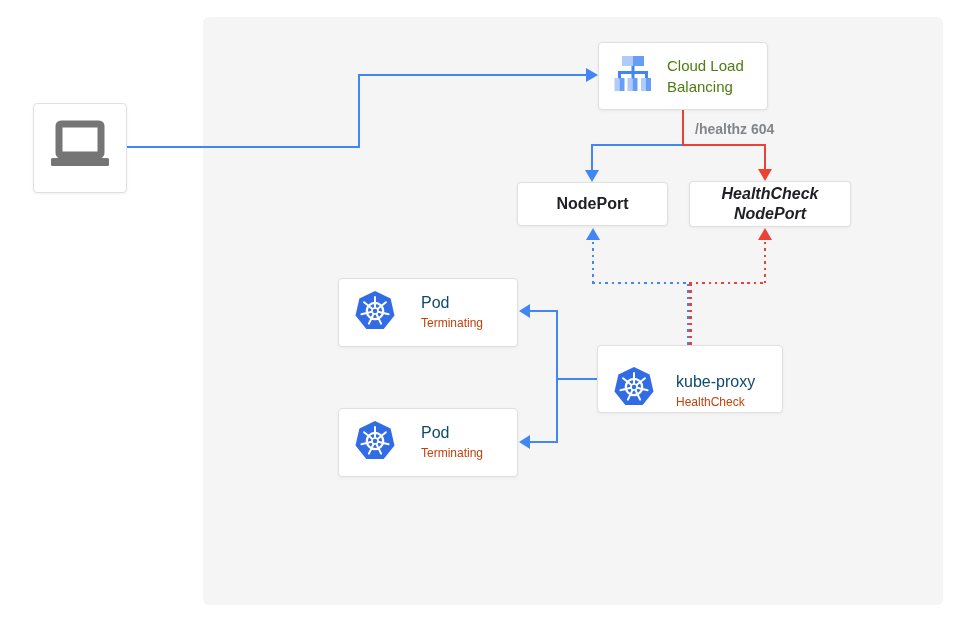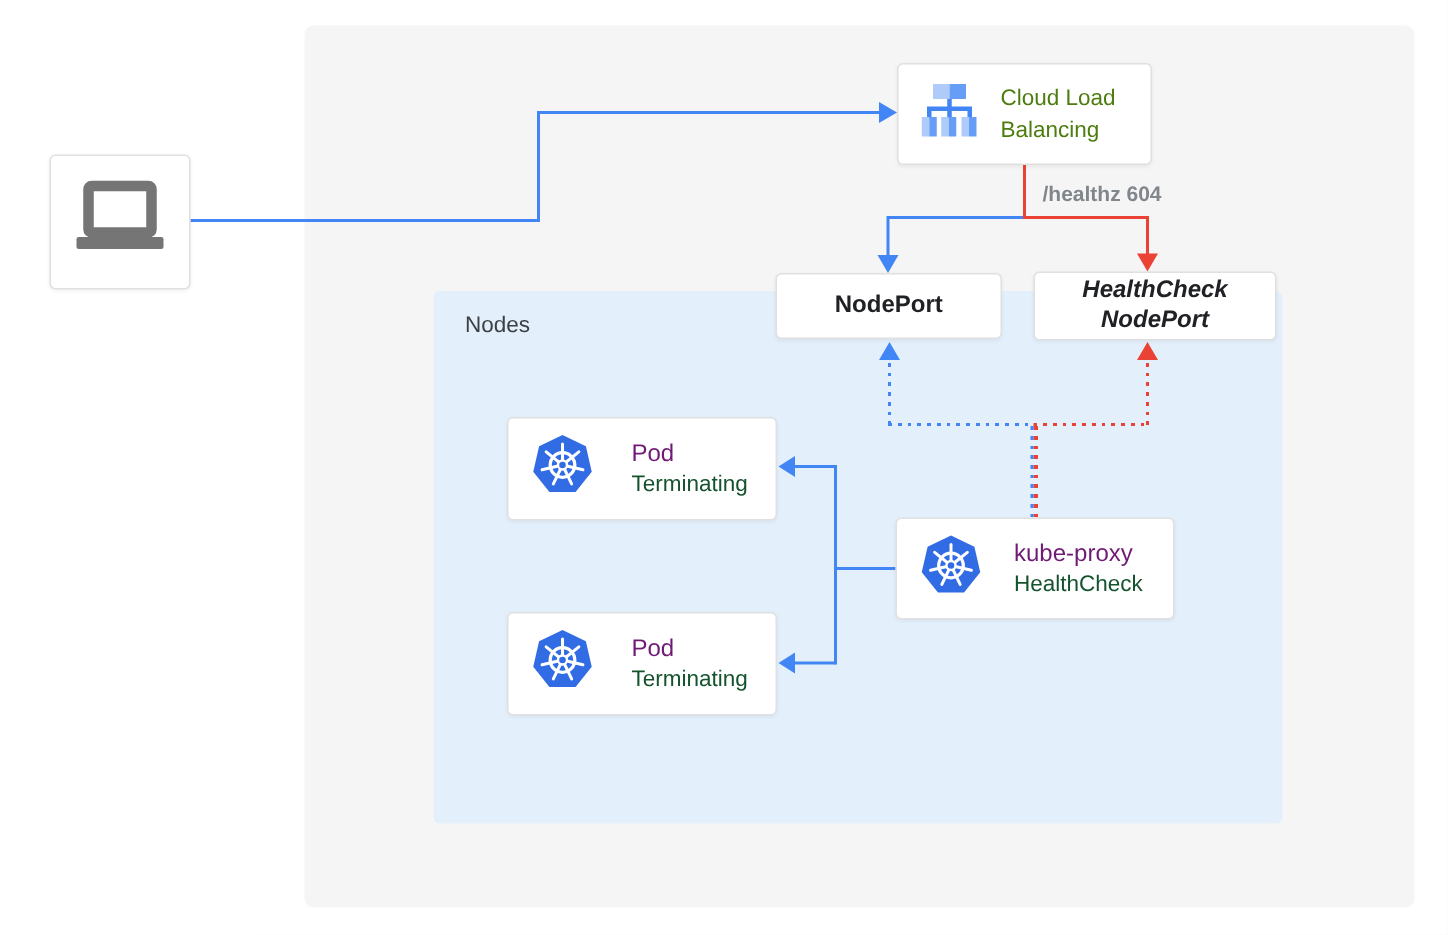--- a/index.html
+++ b/index.html
@@ -18,25 +18,25 @@
   .lb-box{left:598px;top:42px;width:170px;height:68px;padding-left:14px;}
   .lb-text{margin-left:14px;width:92px;font-size:15px;line-height:21px;color:#4d7c0f;}
   .port-box{justify-content:center;text-align:center;font-weight:bold;
     font-size:16px;color:#202124;}
   .nodeport-box{left:517px;top:182px;width:151px;height:44px;}
   .healthcheck-box{left:689px;top:181px;width:162px;height:46px;line-height:20px;
     flex-direction:column;justify-content:center;font-style:italic;}
   .entity-box{padding-left:14px;}
   .pod1-box{left:338px;top:278px;width:180px;height:69px;}
   .pod2-box{left:338px;top:408px;width:180px;height:69px;}
-  .kube-box{left:597px;top:345px;width:186px;height:68px;}
+  .kube-box{left:597px;top:345px;width:186px;height:68px;align-items:flex-end;}
   .entity-text{margin-left:24px;}
   .kube-box .entity-text{margin-left:20px;}
-  .entity-title{font-size:16px;color:#701a75;line-height:21px;}
-  .entity-sub{font-size:15px;color:#14532d;line-height:20px;}
+  .entity-title{font-size:16px;color:#0c4a6e;line-height:21px;}
+  .entity-sub{font-size:12px;color:#c2410c;line-height:20px;}
 
   .healthz{position:absolute;left:695px;top:121px;font-size:14px;font-weight:bold;
     color:#80868b;z-index:3;}
 
   .line{position:absolute;z-index:2;}
   .h{height:2px;} .v{width:2px;}
   .blue{background:#4285f4;} .red{background:#ea4335;}
   .dot-h-blue{height:2px;background:repeating-linear-gradient(to right,#4285f4 0 2.5px,transparent 2.5px 6.5px);}
   .dot-h-red{height:2px;background:repeating-linear-gradient(to right,#ea4335 0 2.5px,transparent 2.5px 6.5px);}
   .dot-v-blue{width:2px;background:repeating-linear-gradient(to bottom,#4285f4 0 2.5px,transparent 2.5px 6.5px);}
@@ -55,23 +55,20 @@
   .arr-up-blue{border-left:7px solid transparent;border-right:7px solid transparent;border-bottom:12px solid #4285f4;}
   .arr-up-red{border-left:7px solid transparent;border-right:7px solid transparent;border-bottom:12px solid #ea4335;}
 </style>
 </head>
 <body>
 
 <div class="canvas">
 
   <div class="outer-panel"></div>
 
-  <div class="nodes-panel">
-    <div class="nodes-label">Nodes</div>
-  </div>
 
   <div class="box client-box">
     <span>
       <svg width="64" height="58" viewBox="0 0 64 58">
         <rect x="11" y="7" width="42" height="31" rx="2" fill="#ffffff" stroke="#757575" stroke-width="7"></rect>
         <rect x="3" y="41" width="58" height="8" rx="1.5" fill="#757575"></rect>
       </svg>
     </span>
   </div>
 

